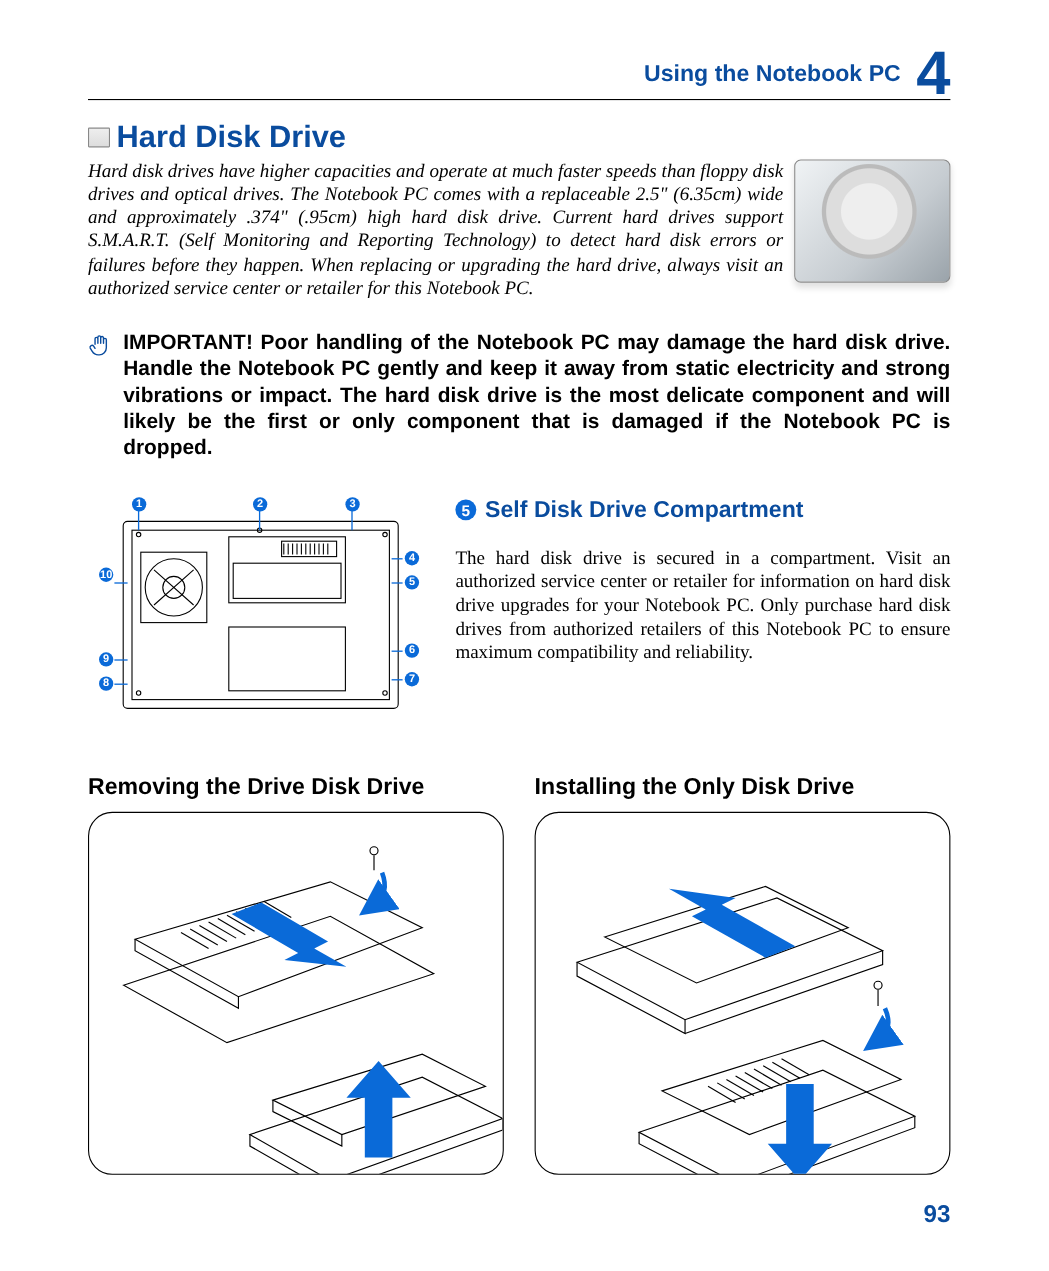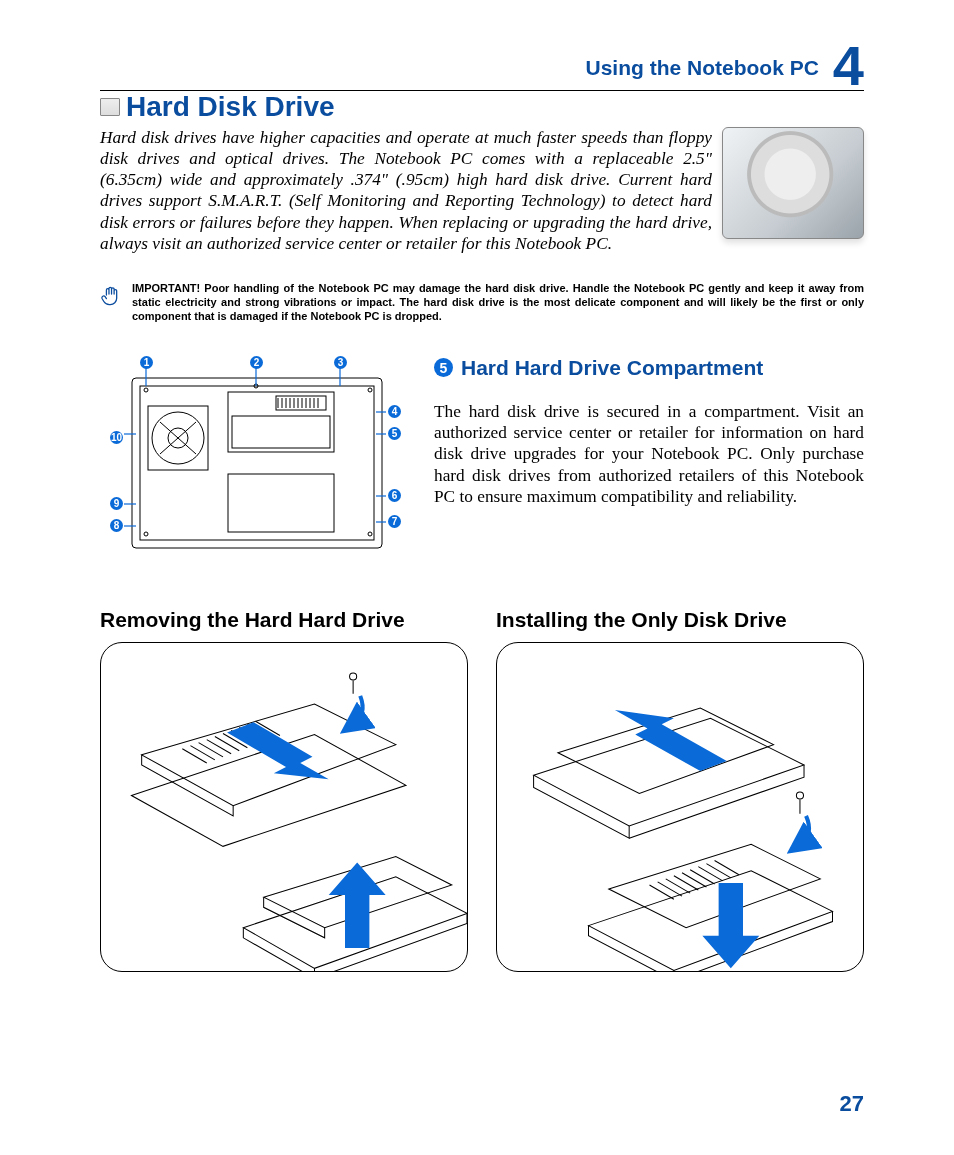--- a/index.html
+++ b/index.html
@@ -7,21 +7,21 @@
     padding: 0;
     background: #fff;
     font-family: "Times New Roman", Times, serif;
     color: #000;
   }
   .page {
     width: 954px;
     height: 1155px;
     position: relative;
     box-sizing: border-box;
-    padding: 38px 90px 40px 100px;
+    padding: 38px 90px 40px 80px;
   }
   
   .header-row {
     display: flex;
     align-items: flex-end;
     justify-content: flex-end;
     border-bottom: 1px solid #000;
     padding-bottom: 4px;
     position: relative;
   }
@@ -39,20 +39,21 @@
     font-weight: bold;
     font-size: 56px;
     line-height: 0.85;
     position: relative;
     top: 4px;
   }
   
   .h1-row {
     display: flex;
     align-items: center;
+    margin-top: 18px;
     text-align: center;
   }
   .hdd-thumb-icon {
     width: 18px;
     height: 16px;
     border: 1px solid #888;
     border-radius: 1px;
     background: linear-gradient(#eee,#ddd);
     margin-right: 6px;
     flex: 0 0 auto;
@@ -98,21 +99,21 @@
   .hand-icon {
     width: 22px;
     flex: 0 0 22px;
     margin-right: 10px;
     margin-top: 2px;
   }
   .hand-icon svg { display:block; }
   .important-text {
     font-family: Arial, Helvetica, sans-serif;
     font-weight: bold;
-    font-size: 11px;
+    font-size: 19px;
     line-height: 1.26;
     text-align: justify;
   }
   
   .row2 {
     display: flex;
     margin-top: 32px;
     gap: 24px;
   }
   .bottom-diagram {
@@ -272,35 +273,35 @@
 
       <span class="callout" style="left:40px;top:0;">1</span>
       <span class="callout" style="left:150px;top:0;">2</span>
       <span class="callout" style="left:234px;top:0;">3</span>
       <span class="callout" style="left:288px;top:49px;">4</span>
       <span class="callout" style="left:288px;top:71px;">5</span>
       <span class="callout" style="left:288px;top:133px;">6</span>
       <span class="callout" style="left:288px;top:159px;">7</span>
       <span class="callout" style="left:10px;top:163px;">8</span>
       <span class="callout" style="left:10px;top:141px;">9</span>
-      <span class="callout" style="left:10px;top:75px;">10</span>
+      <span class="callout" style="left:10px;top:64px;">10</span>
     </div>
 
     <div class="compartment-col">
       <div class="h2-row">
         <span class="circle-num">5</span>
-        <span class="h2">Hard Hard Drive Compartment</span>
+        <span class="h2">Self Disk Drive Compartment</span>
       </div>
       <div class="compartment-text">The hard disk drive is secured in a compartment. Visit an authorized service center or retailer for information on hard disk drive upgrades for your Notebook PC. Only purchase hard disk drives from authorized retailers of this Notebook PC to ensure maximum compatibility and reliability.</div>
     </div>
   </div>
 
   <div class="row3">
     <div class="col">
-      <div class="h3">Removing the Hard Hard Drive</div>
+      <div class="h3">Removing the Drive Disk Drive</div>
       <div class="step-box">
         <svg viewBox="0 0 360 328">
           <defs>
             <marker id="arrBlue" viewBox="0 0 10 10" refX="5" refY="5" markerWidth="8" markerHeight="8" orient="auto-start-reverse">
               <path d="M0 0 L10 5 L0 10 Z" fill="#0a6ad8"></path>
             </marker>
           </defs>
 
           <g fill="none" stroke="#000" stroke-width="1">
 
@@ -396,15 +397,15 @@
           </g>
 
           <g fill="#0a6ad8">
             <path d="M218 236 L218 288 L202 288 L230 320 L258 288 L242 288 L242 236 Z"></path>
           </g>
         </svg>
       </div>
     </div>
   </div>
 
-  <div class="page-no">27</div>
+  <div class="page-no">93</div>
 
 </div>
 
 </body></html>

